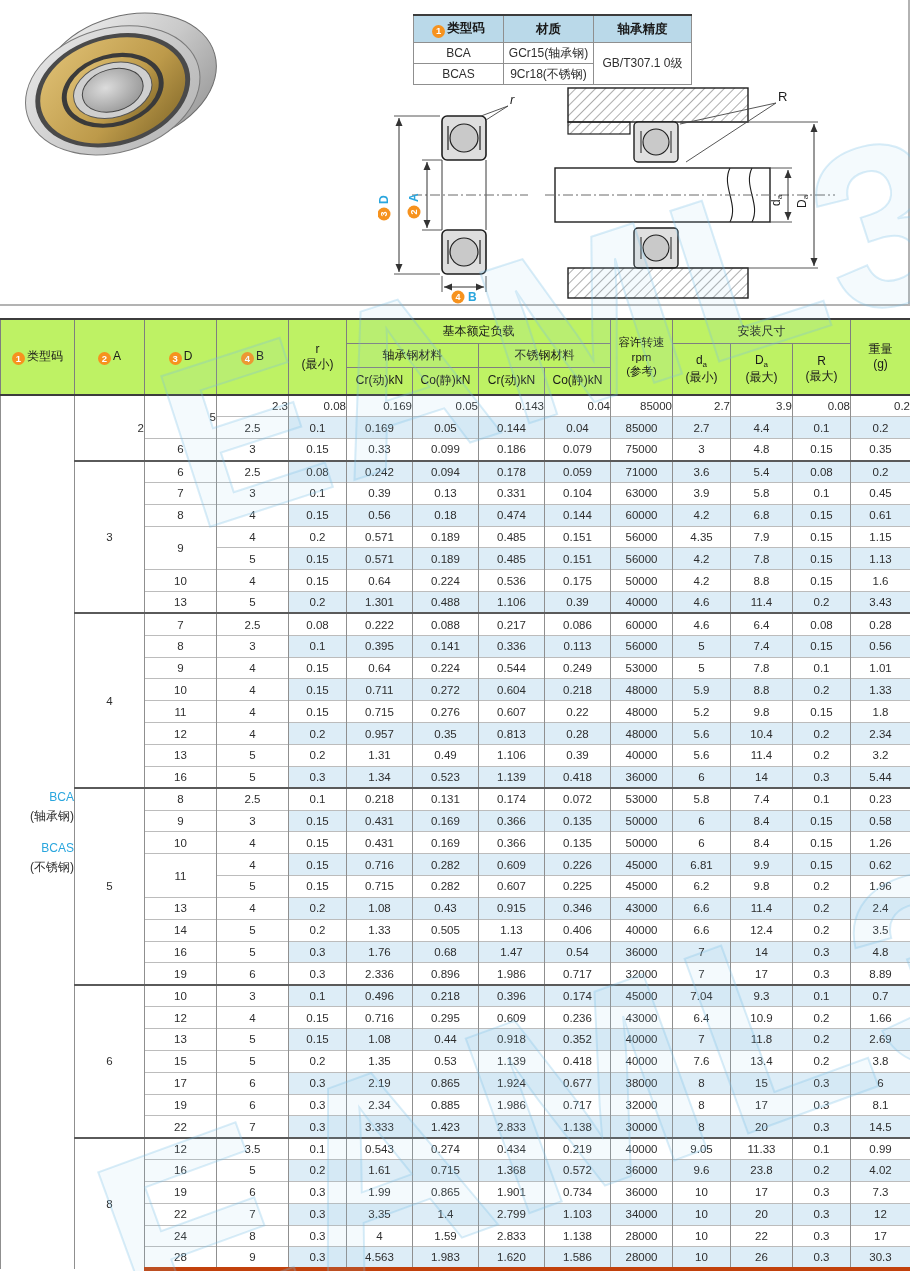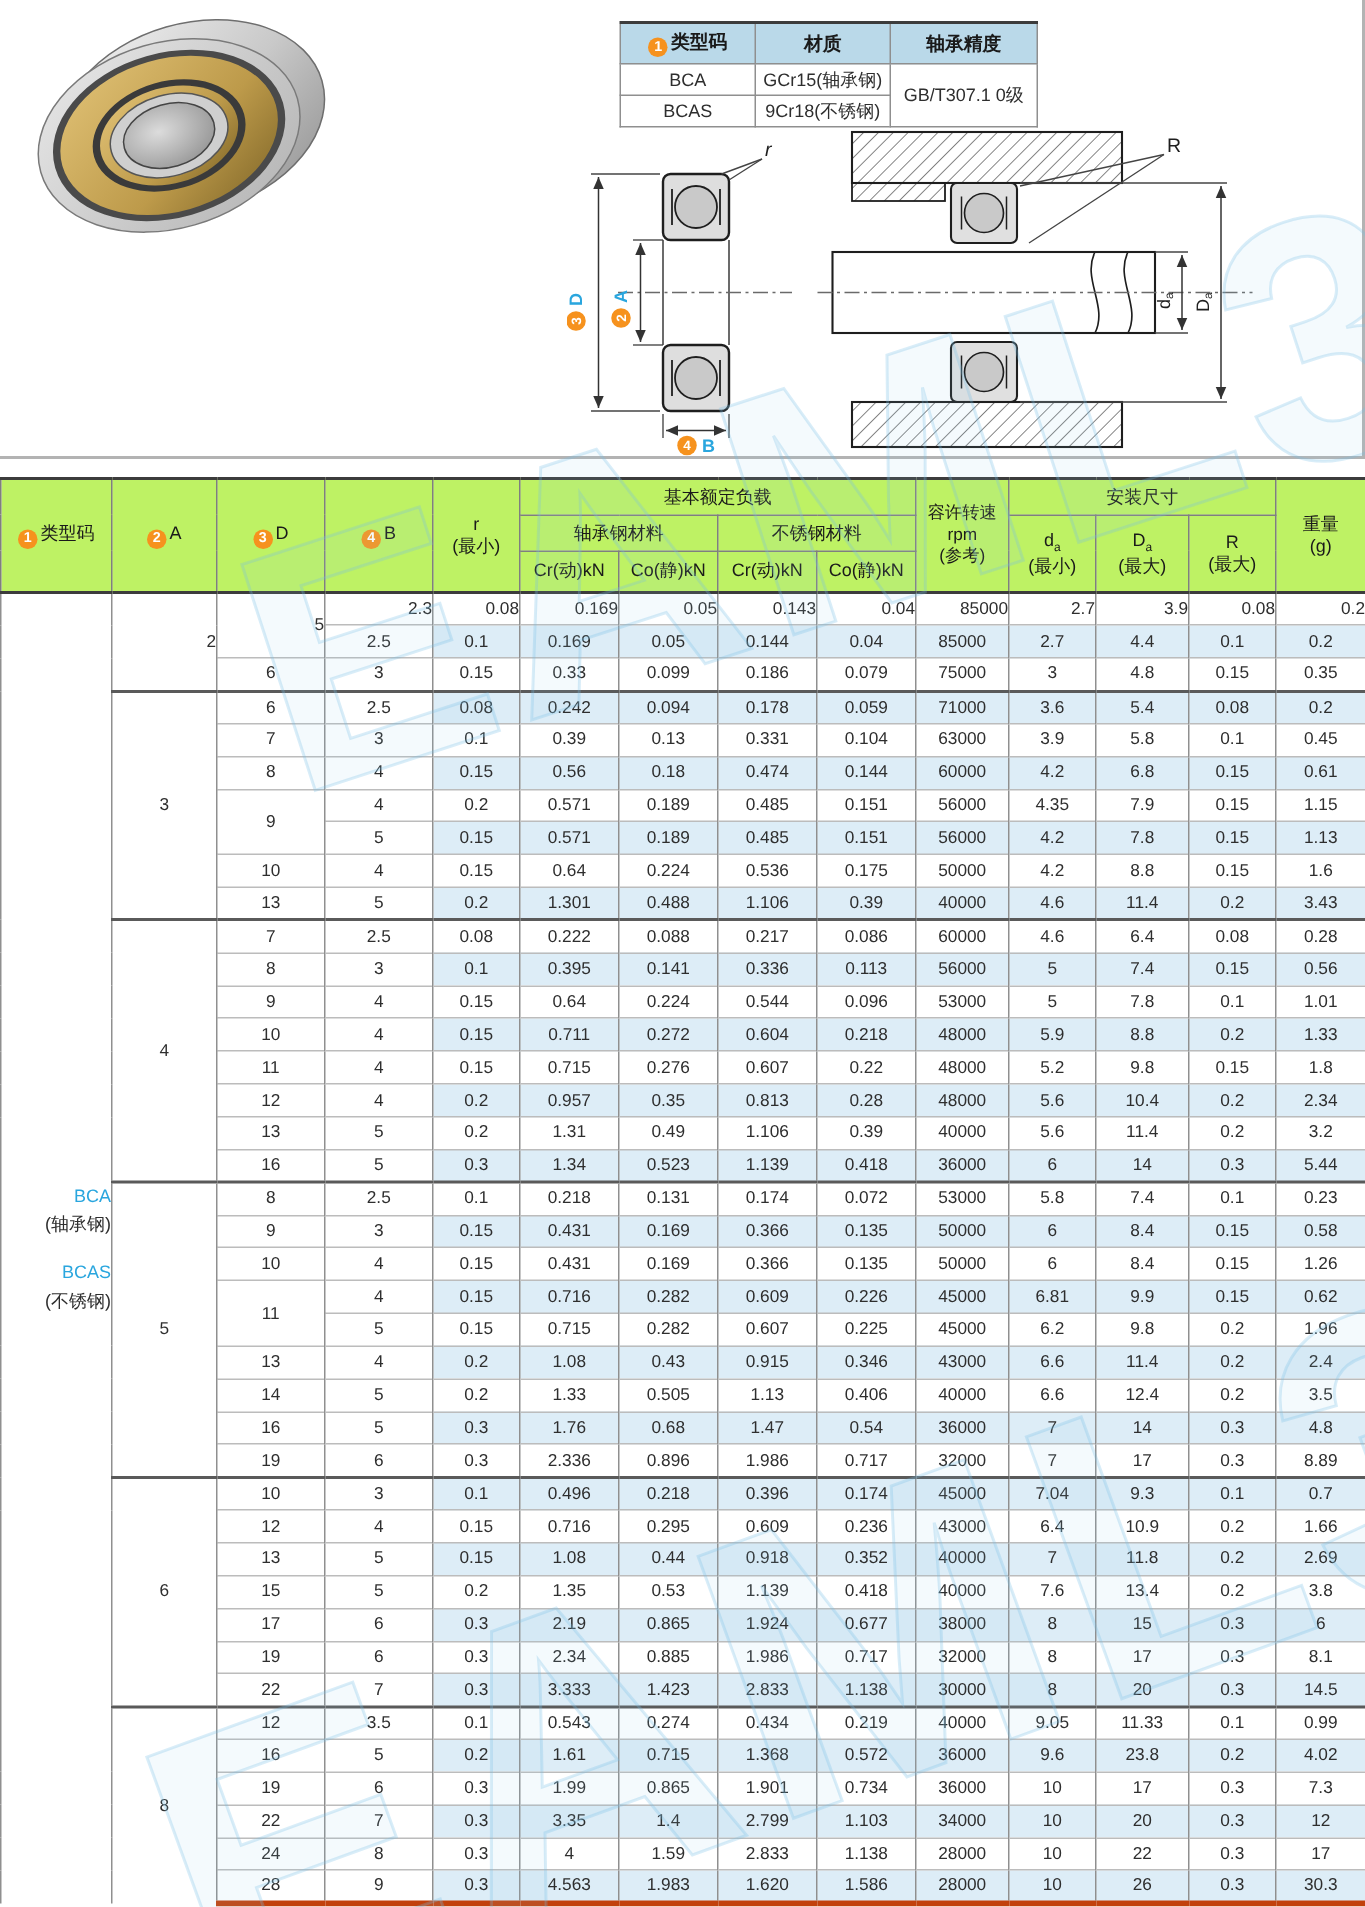--- a/index.html
+++ b/index.html
@@ -441,21 +441,21 @@
         <td class="band">0.15</td>
         <td class="band">0.56</td>
       </tr>
       <tr>
         <td class="blue">9</td>
         <td class="blue">4</td>
         <td>0.15</td>
         <td>0.64</td>
         <td>0.224</td>
         <td>0.544</td>
-        <td>0.096</td>
+        <td>0.249</td>
         <td>53000</td>
         <td>5</td>
         <td>7.8</td>
         <td>0.1</td>
         <td>1.01</td>
       </tr>
       <tr>
         <td class="blue">10</td>
         <td class="blue">4</td>
         <td class="band">0.15</td>

